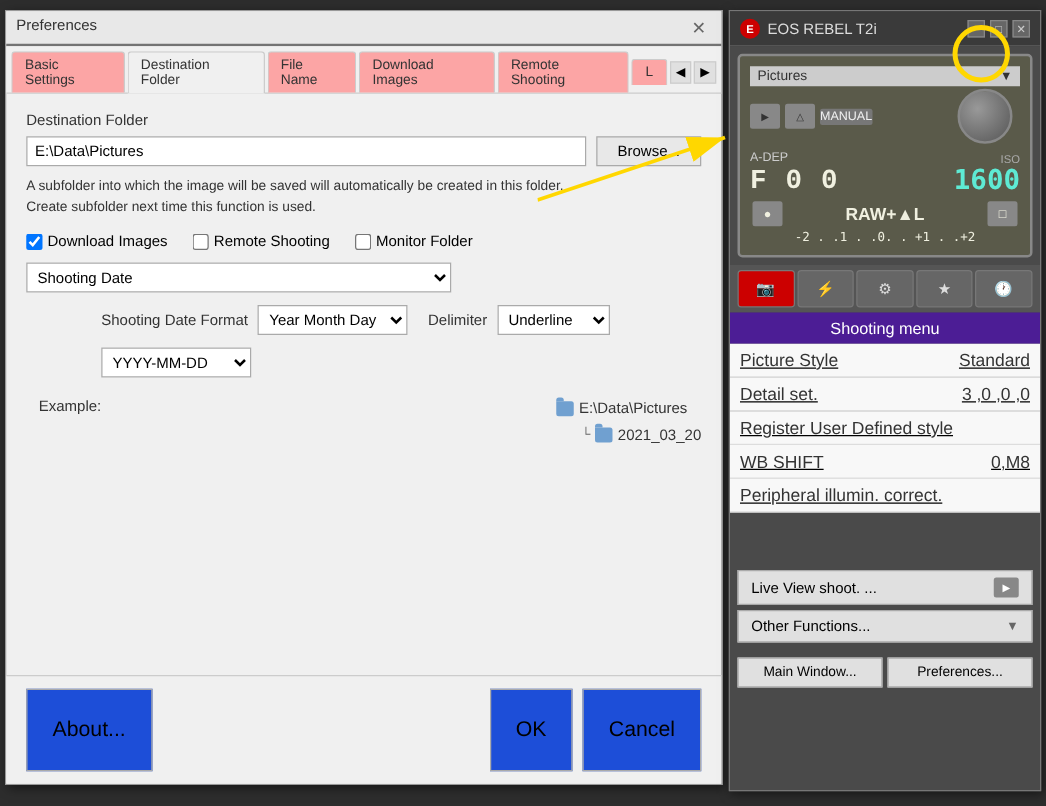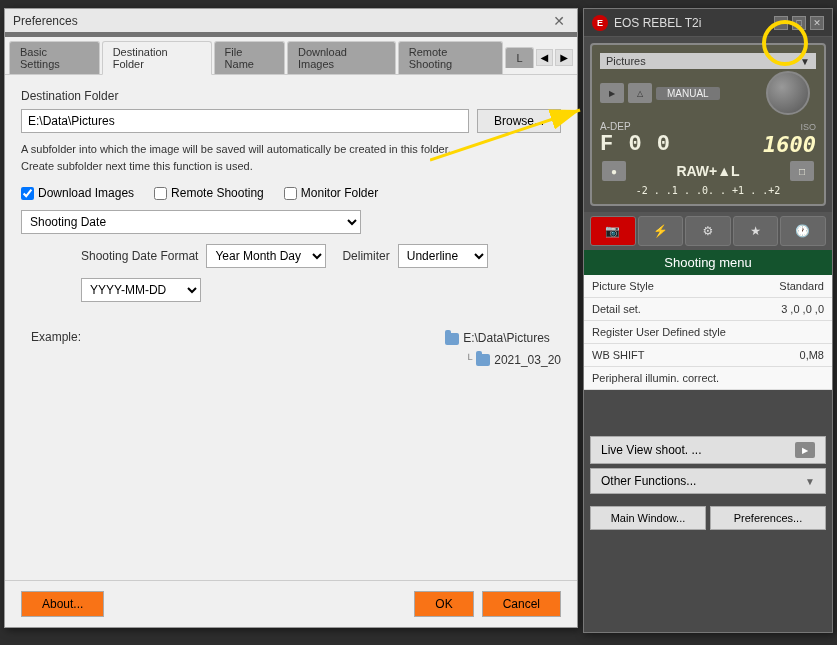--- a/index.html
+++ b/index.html
@@ -20,24 +20,23 @@
       left: 4px;
       width: 574px;
       height: 620px;
       background: #f0f0f0;
       border: 1px solid #999;
       box-shadow: 2px 2px 8px rgba(0,0,0,0.5);
     }
 
     .window-titlebar {
       display: flex;
-      align-items: center;
       justify-content: space-between;
       background: #e8e8e8;
-      border-bottom: 5px solid #737373;
+      border-bottom: 2px solid #737373;
       padding: 4px 8px;
       height: 28px;
       gap: 48px;
     }
 
     .window-title {
       font-size: 12px;
       color: #333;
     }
 
@@ -56,21 +55,21 @@
       background: #f0f0f0;
       border-bottom: 1px solid #ccc;
       padding: 4px 4px 0 4px;
       gap: 2px;
     }
 
     .tab {
       padding: 4px 10px;
       border: 1px solid #ccc;
       border-bottom: none;
-      background: #a3a3a3;
+      background: #fca5a5;
       cursor: pointer;
       font-size: 11px;
       color: #333;
       border-radius: 3px 3px 0 0;
     }
 
     .tab.active {
       background: #f0f0f0;
       border-bottom: 1px solid #f0f0f0;
       margin-bottom: -1px;
@@ -193,21 +192,21 @@
     .delimiter-label {
       font-size: 12px;
       color: #333;
       margin-left: 8px;
     }
 
     .second-format-row {
       display: flex;
       align-items: flex-end;
       gap: 8px;
-      margin-bottom: 26px;
+      margin-bottom: 14px;
       margin-left: 60px;
     }
 
     .example-row {
       display: flex;
       align-items: flex-start;
       gap: 10px;
       margin-left: 10px;
       justify-content: space-between;
     }
@@ -269,25 +268,25 @@
       left: 0;
       right: 0;
       display: flex;
       align-items: center;
       padding: 10px 16px;
       border-top: 1px solid #ccc;
       background: #f0f0f0;
     }
 
     .footer-btn {
-      padding: 5px 20px;
-      background: #f97316;
+      padding: 22px 20px;
+      background: #1d4ed8;
       border: 1px solid #aaa;
       cursor: pointer;
-      font-size: 12px;
+      font-size: 17px;
     }
 
     .footer-btn-right {
       margin-left: auto;
       display: flex;
       gap: 8px;
     }
 
     
     .eos-window {
@@ -382,21 +381,21 @@
       align-items: center;
       justify-content: center;
       font-size: 8px;
       color: #333;
     }
 
     .manual-badge {
       background: #777;
       color: #f0f0f0;
       font-size: 10px;
-      padding: 1px 11px;
+      padding: 1px 0;
       border-radius: 2px;
     }
 
     .dial-circle {
       width: 40px;
       height: 40px;
       background: radial-gradient(circle at 35% 35%, #999, #555);
       border-radius: 50%;
       border: 2px solid #888;
       position: absolute;
@@ -415,23 +414,22 @@
       font-size: 22px;
       font-weight: bold;
       color: #f0f0e0;
       letter-spacing: 1px;
       font-family: Liberation Mono, monospace;
     }
 
     .iso-display {
       font-size: 22px;
       font-weight: bold;
-      color: #fef9c3;
+      color: #5eead4;
       font-family: monospace;
-      font-style: italic;
     }
 
     .iso-label {
       font-size: 9px;
       color: #aaa;
     }
 
     .pictures-bar {
       background: #ccc;
       color: #333;
@@ -500,35 +498,36 @@
       font-size: 12px;
       color: #ddd;
     }
 
     .func-tab.active {
       background: #c00;
       color: white;
     }
 
     .shooting-menu-header {
-      background: #14532d;
+      background: #4c1d95;
       color: white;
       font-size: 13px;
       text-align: center;
       padding: 5px;
     }
 
     .menu-item {
       display: flex;
       justify-content: space-between;
       align-items: center;
       padding: 5px 8px;
       border-bottom: 1px solid #ddd;
       background: #f8f8f8;
-      font-size: 11px;
+      font-size: 14px;
+      text-decoration: underline;
     }
 
     .menu-item-label {
       color: #333;
     }
 
     .menu-item-value {
       color: #333;
     }
 

